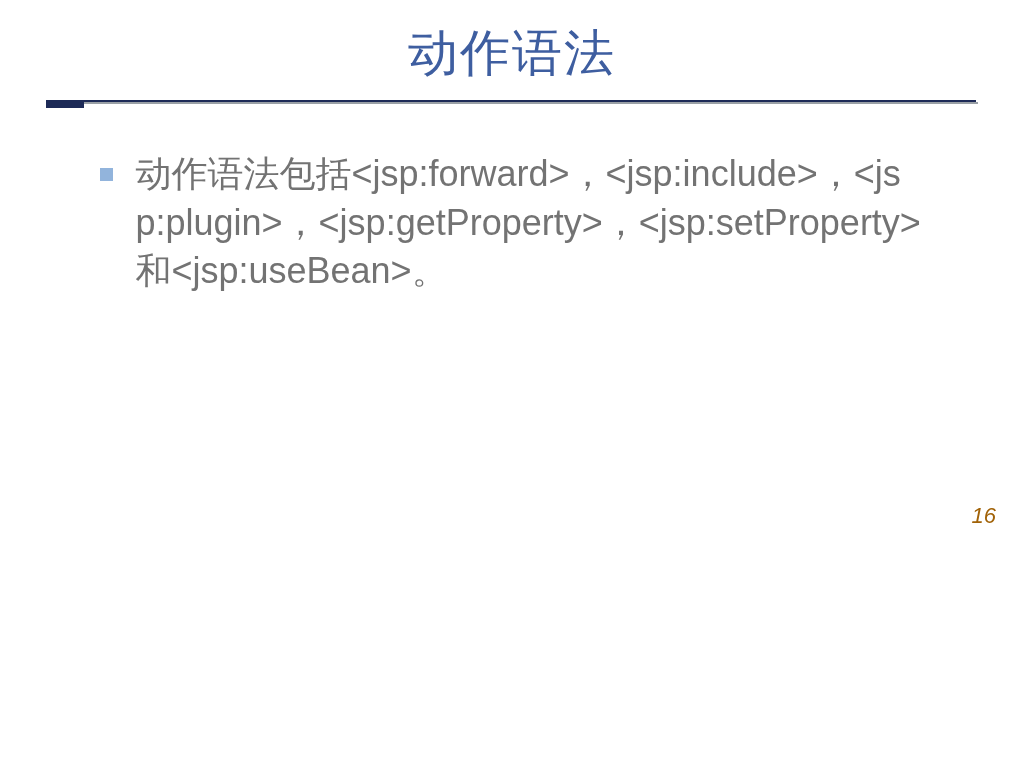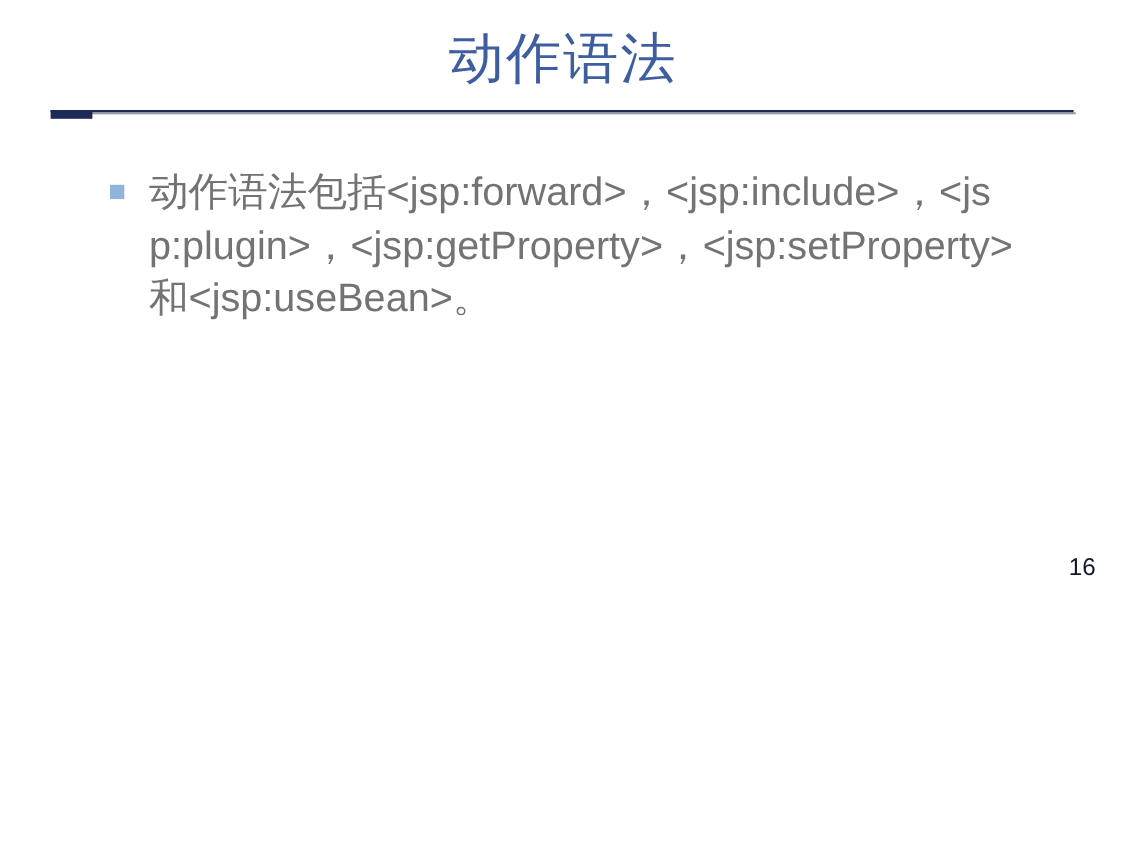--- a/index.html
+++ b/index.html
@@ -84,21 +84,22 @@
     font-size: 36px;
     color: #737373;
     line-height: 1.35;
     word-break: break-all;
   }
   .page-number {
     position: absolute;
     bottom: 14px;
     right: 28px;
     font-size: 22px;
-    color: #0f172a;
+    color: #a16207;
+    font-style: italic;
   }
 </style>
 </head>
 <body>
 
 <div class="slide">
 
   <div class="title">动作语法</div>
 
   <div class="title-underline">

